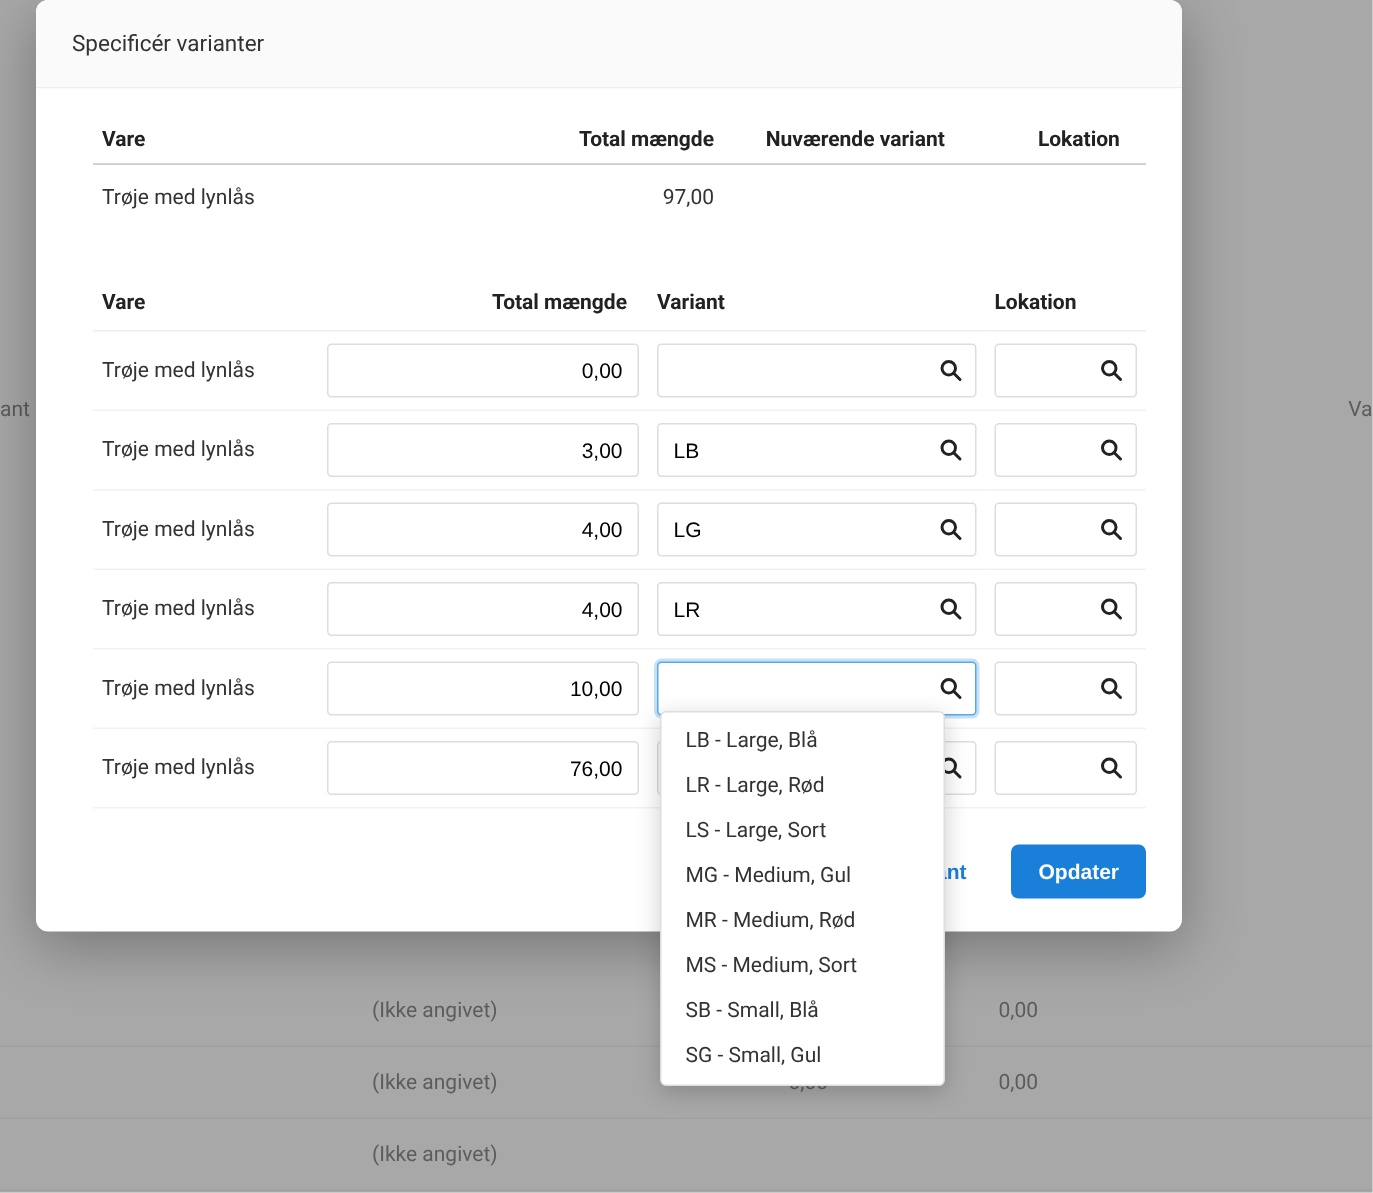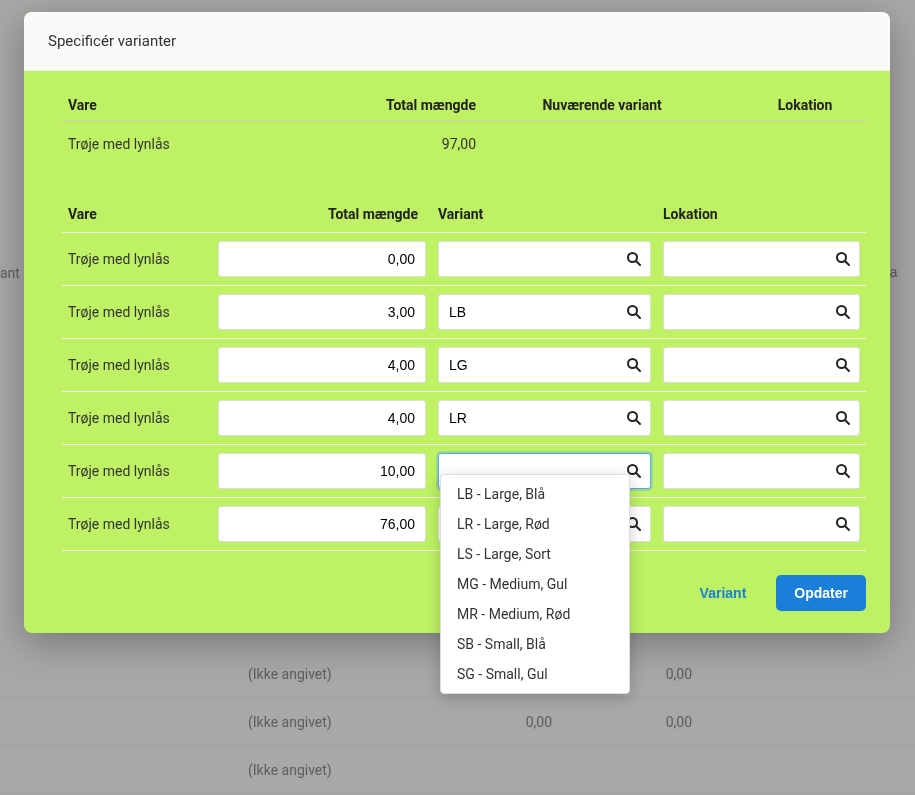--- a/index.html
+++ b/index.html
@@ -43,24 +43,24 @@
       text-align: right;
       padding-right: 40px;
     }
     .bg-header-text {
       position: absolute;
       font-size: 14px;
       color: #333;
     }
     .modal {
       position: absolute;
-      top: 12px;
+      top: 0;
       left: 24px;
-      width: 866px;
-      background: #bef264;
+      width: 764px;
+      background: #ffffff;
       border-radius: 8px;
       box-shadow: 0 10px 40px rgba(0,0,0,0.3);
       overflow: visible;
     }
     .modal-header {
       padding: 20px 24px;
       border-bottom: 1px solid #eee;
       background: #fafafa;
       border-radius: 8px 8px 0 0;
     }
@@ -201,21 +201,21 @@
     }
     svg.mag-svg {
       display: block;
     }
   </style>
 </head>
 <body>
 
 <div class="bg-table">
   <div class="bg-header-text" style="left:0; top:265px;">ant</div>
-  <div class="bg-header-text" style="right:17px; top:265px;font-family:Liberation Mono, monospace;">Va</div>
+  <div class="bg-header-text" style="right:0; top:265px;">Va</div>
   <div id="bg-rows">
       <div class="bg-row">
         <div class="bg-label">(Ikke angivet)</div>
         <div class="bg-num">0,00</div>
         <div class="bg-num">0,00</div>
       </div>
       <div class="bg-row">
         <div class="bg-label">(Ikke angivet)</div>
         <div class="bg-num">0,00</div>
         <div class="bg-num">0,00</div>
@@ -455,15 +455,16 @@
     <button class="btn-primary">Opdater</button>
   </div>
 </div>
 
 <div class="dropdown" id="dropdown-list">
     <div class="dropdown-item">LB - Large, Blå</div>
     <div class="dropdown-item">LR - Large, Rød</div>
     <div class="dropdown-item">LS - Large, Sort</div>
     <div class="dropdown-item">MG - Medium, Gul</div>
     <div class="dropdown-item">MR - Medium, Rød</div>
+    <div class="dropdown-item">MS - Medium, Sort</div>
     <div class="dropdown-item">SB - Small, Blå</div>
     <div class="dropdown-item">SG - Small, Gul</div>
   </div>
 
 </body></html>

